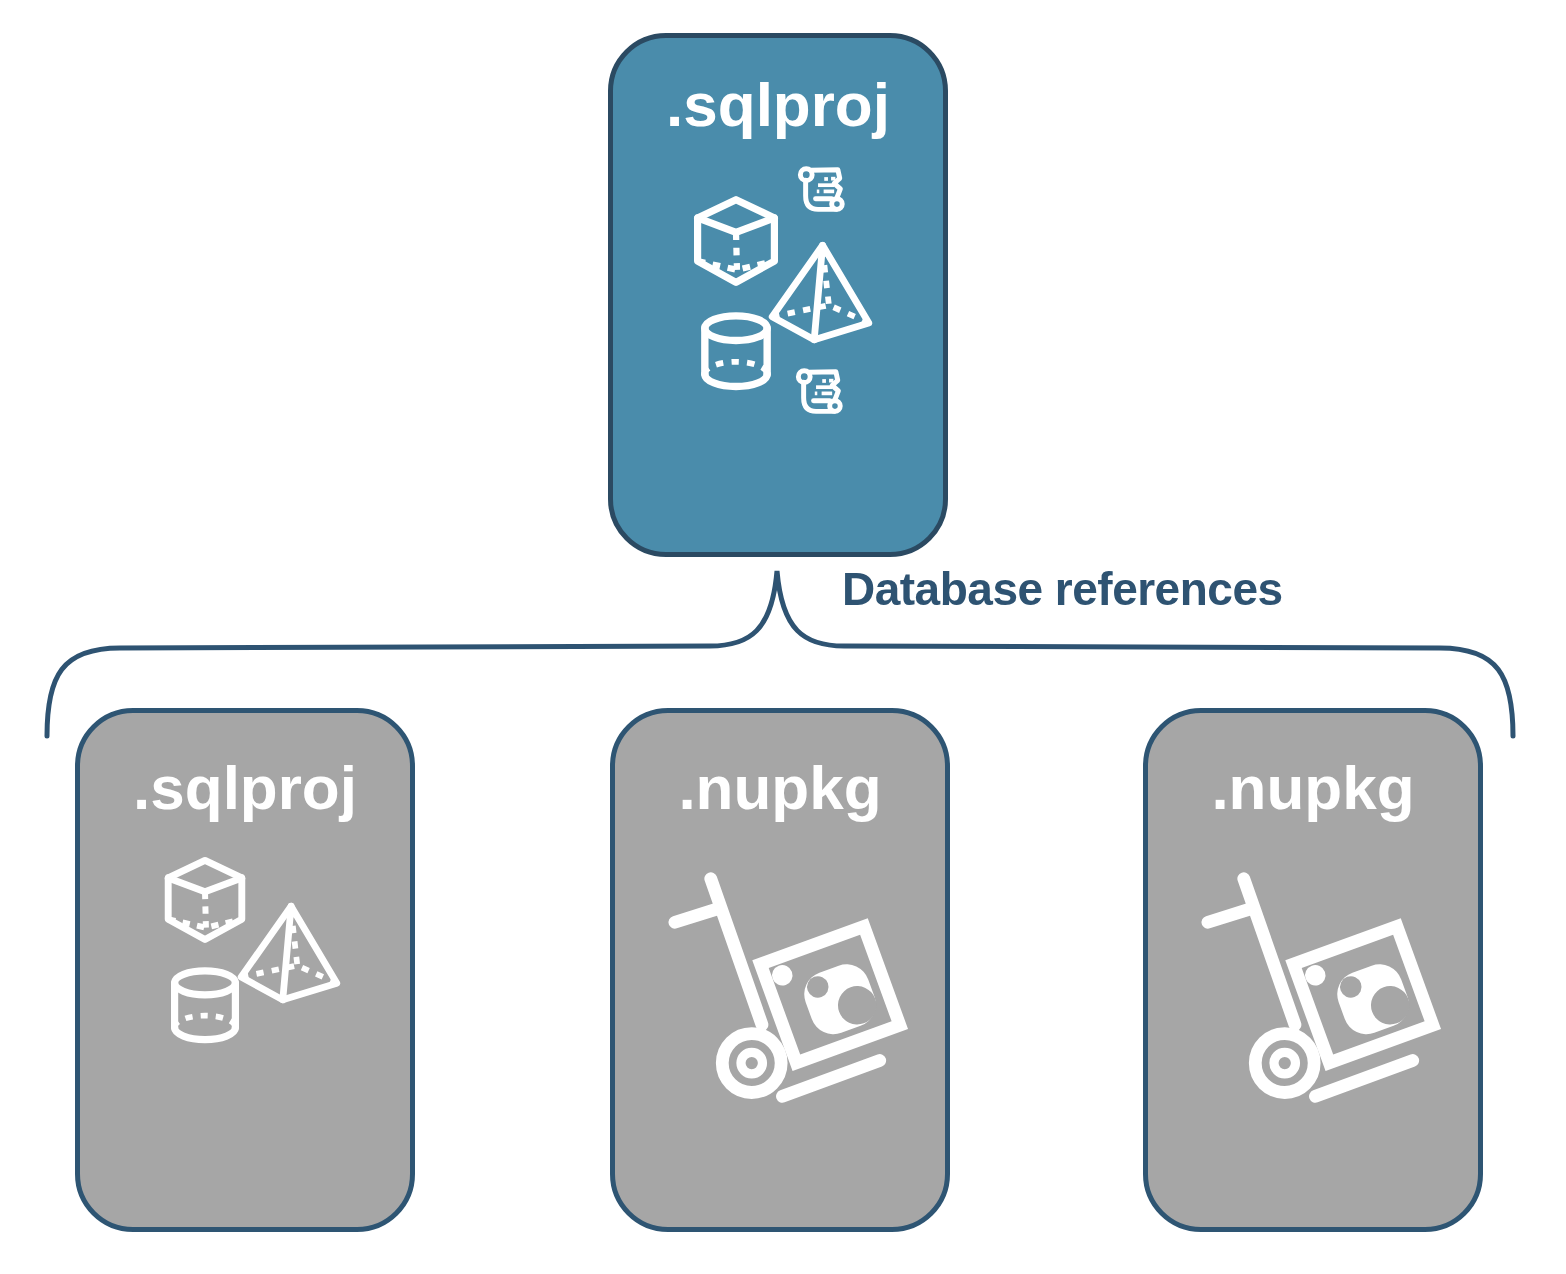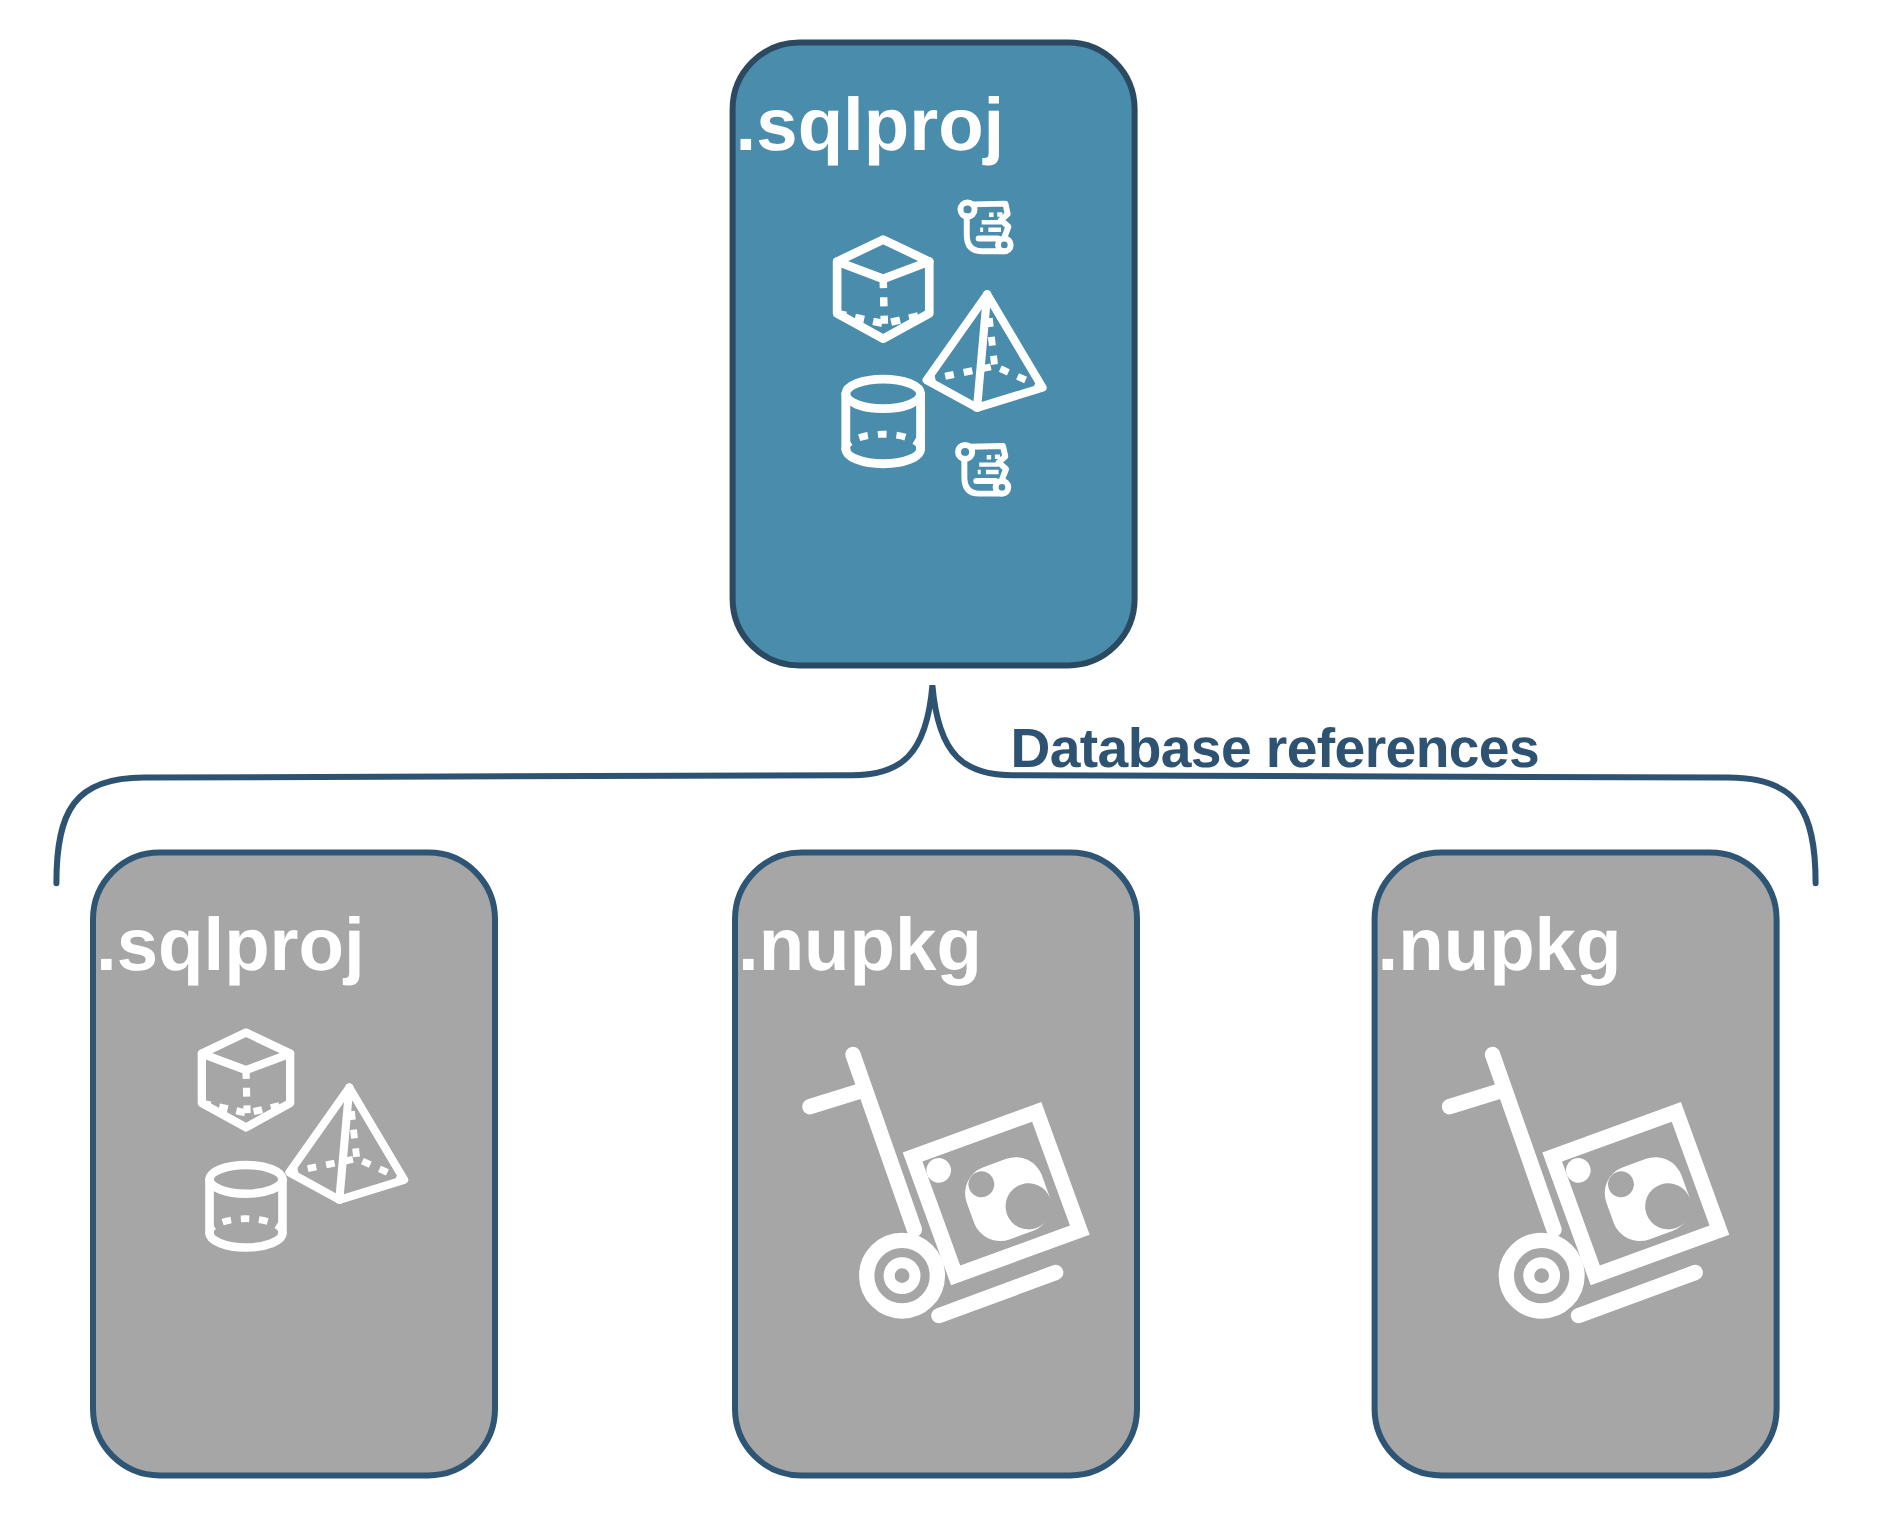--- a/index.html
+++ b/index.html
@@ -19,29 +19,29 @@
   }
   .node-child {
     top:708px;
     background:var(--box-gray);
     border:5px solid var(--child-border);
   }
   .child-0 { left:75px; }
   .child-1 { left:610px; }
   .child-2 { left:1143px; }
   .node-title {
-    margin-top:36px;
+    text-align:center; margin-top:36px;
     font-size:62px; font-weight:bold; line-height:1;
     color:var(--icon-white); letter-spacing:0;
   }
   .node-child .node-title { margin-top:44px; }
   .node-icons { position:absolute; left:0; top:0; width:100%; height:100%; }
   .brace-svg { position:absolute; left:0; top:0; width:1566px; height:1274px; pointer-events:none; }
   .brace-label {
-    position:absolute; left:842px; top:596px;
+    position:absolute; left:842px; top:562px;
     font-size:46px; font-weight:bold; letter-spacing:-0.5px;
     color:var(--connector);
     white-space:nowrap;
     text-align:center;
   }
   svg .wire { fill:none; stroke:#ffffff; stroke-linecap:round; stroke-linejoin:round; }
 </style>
 </head>
 <body>
 

